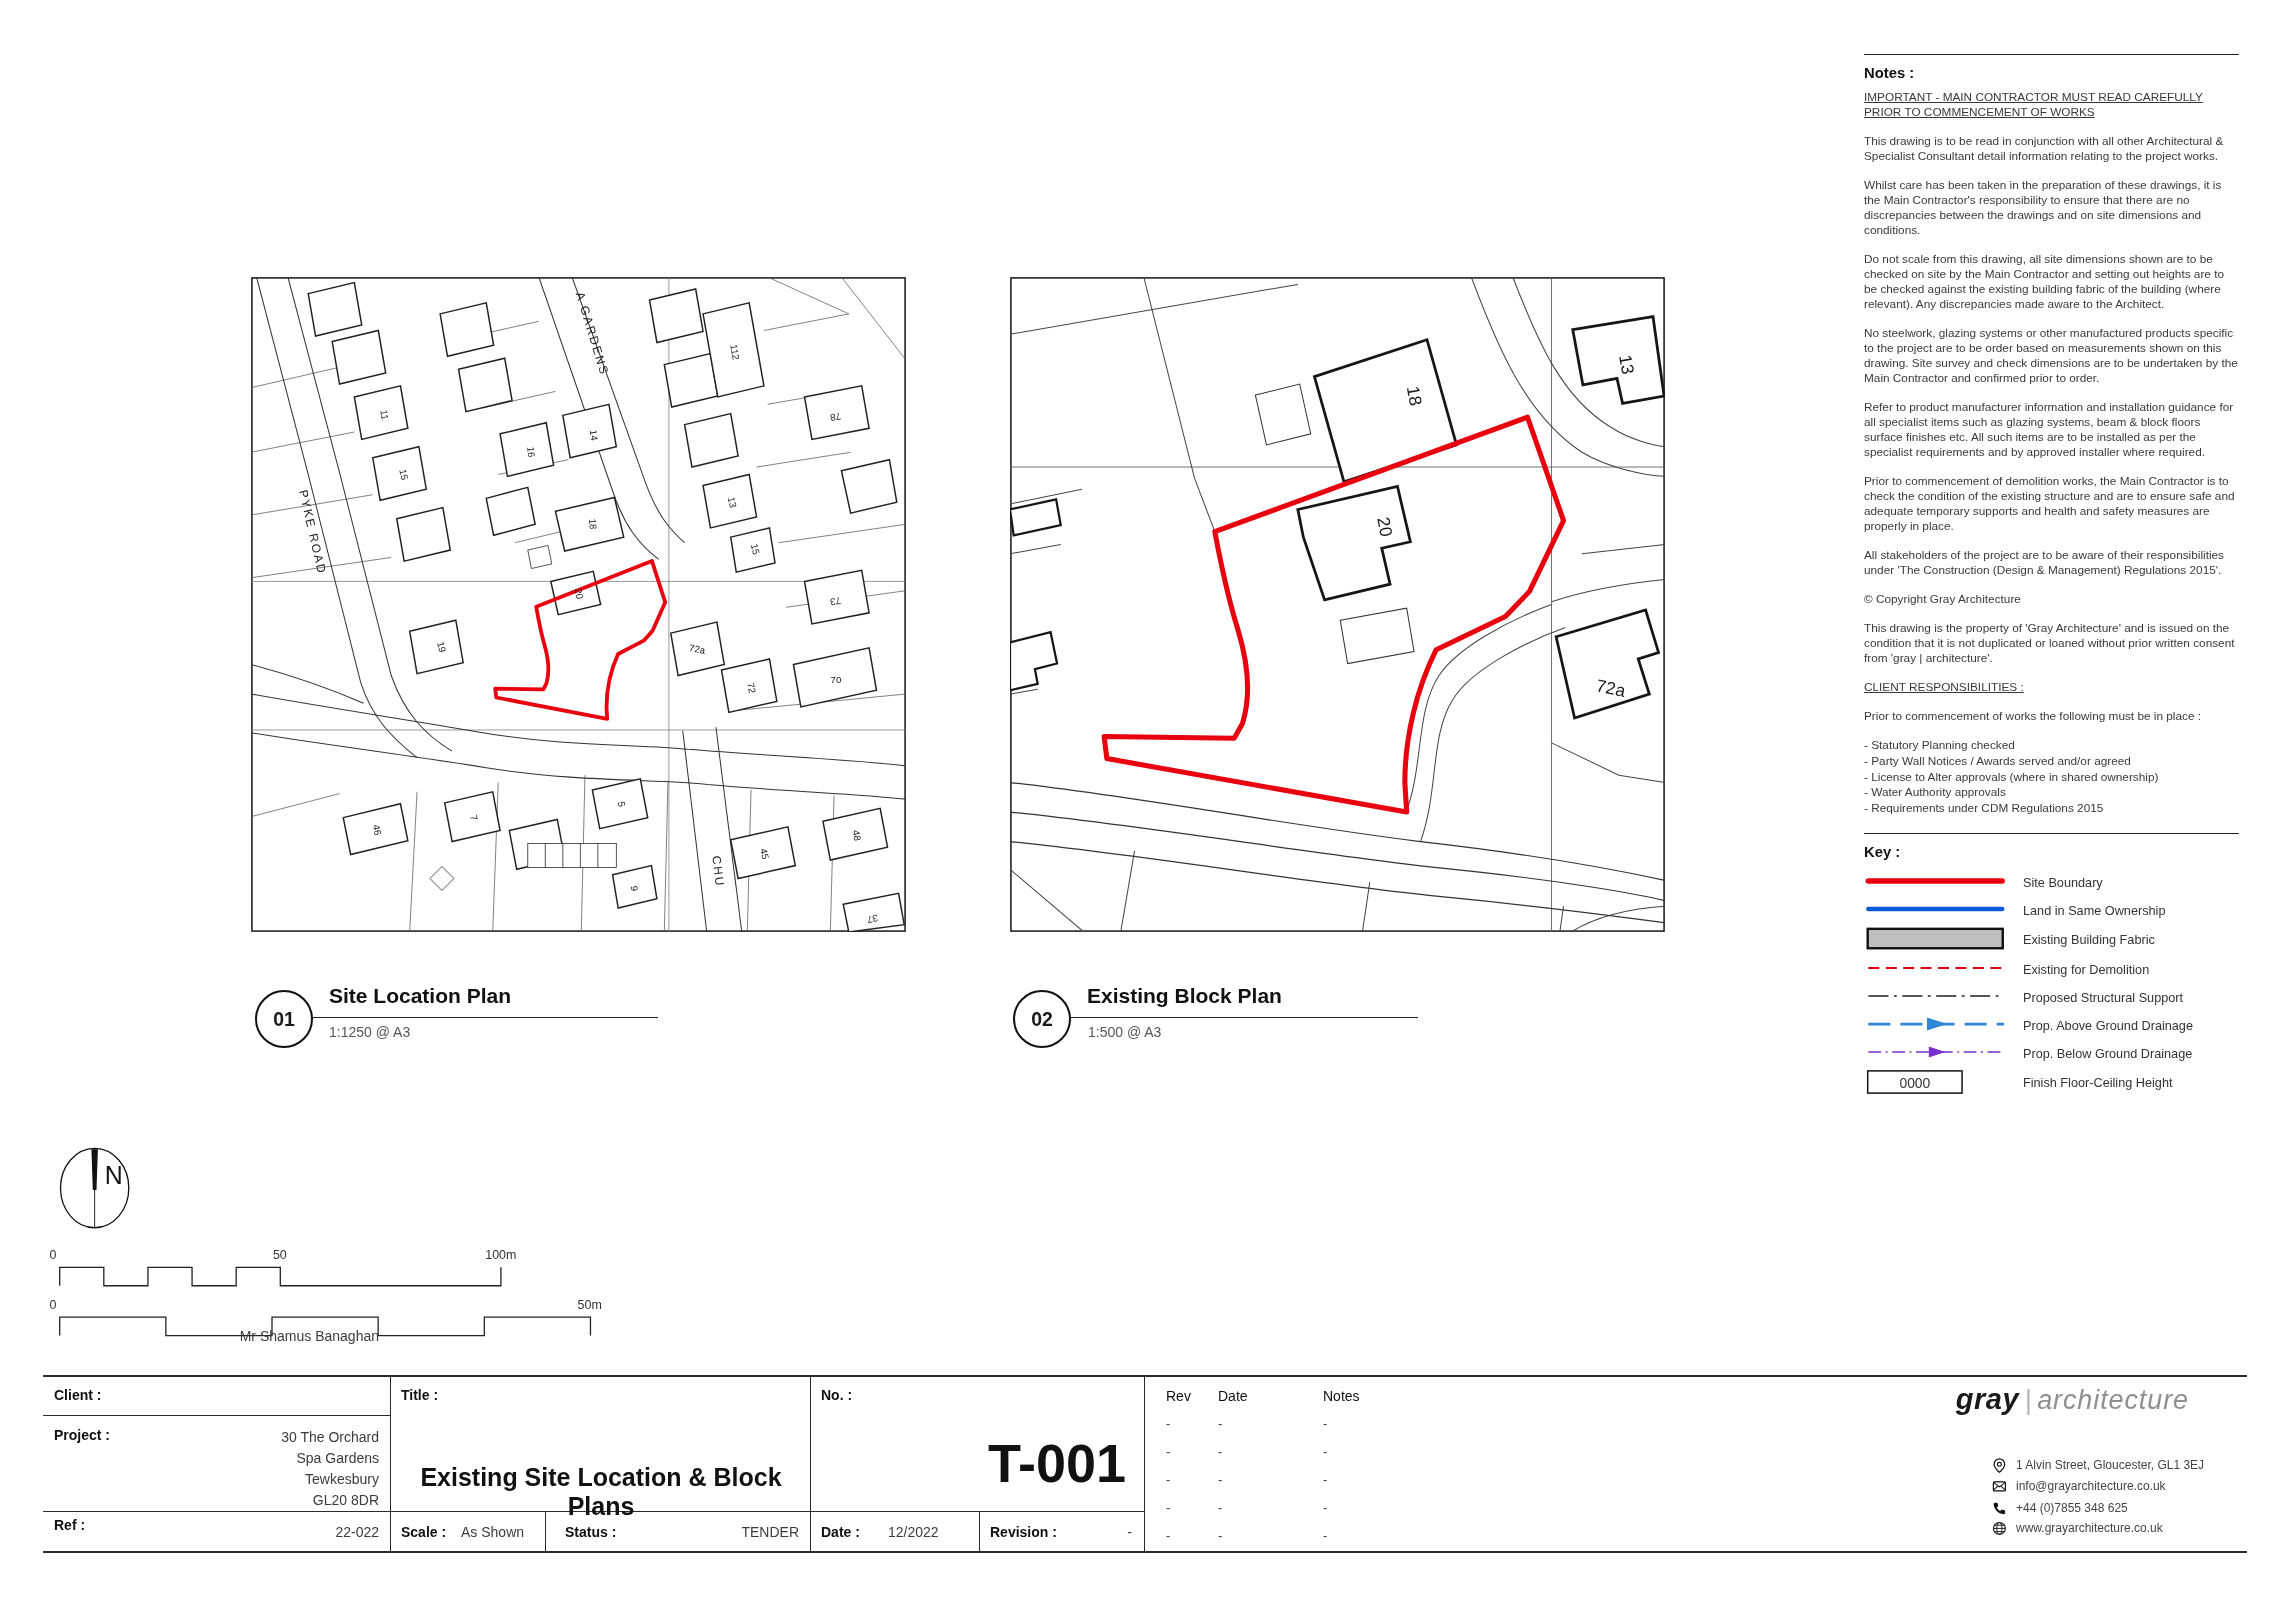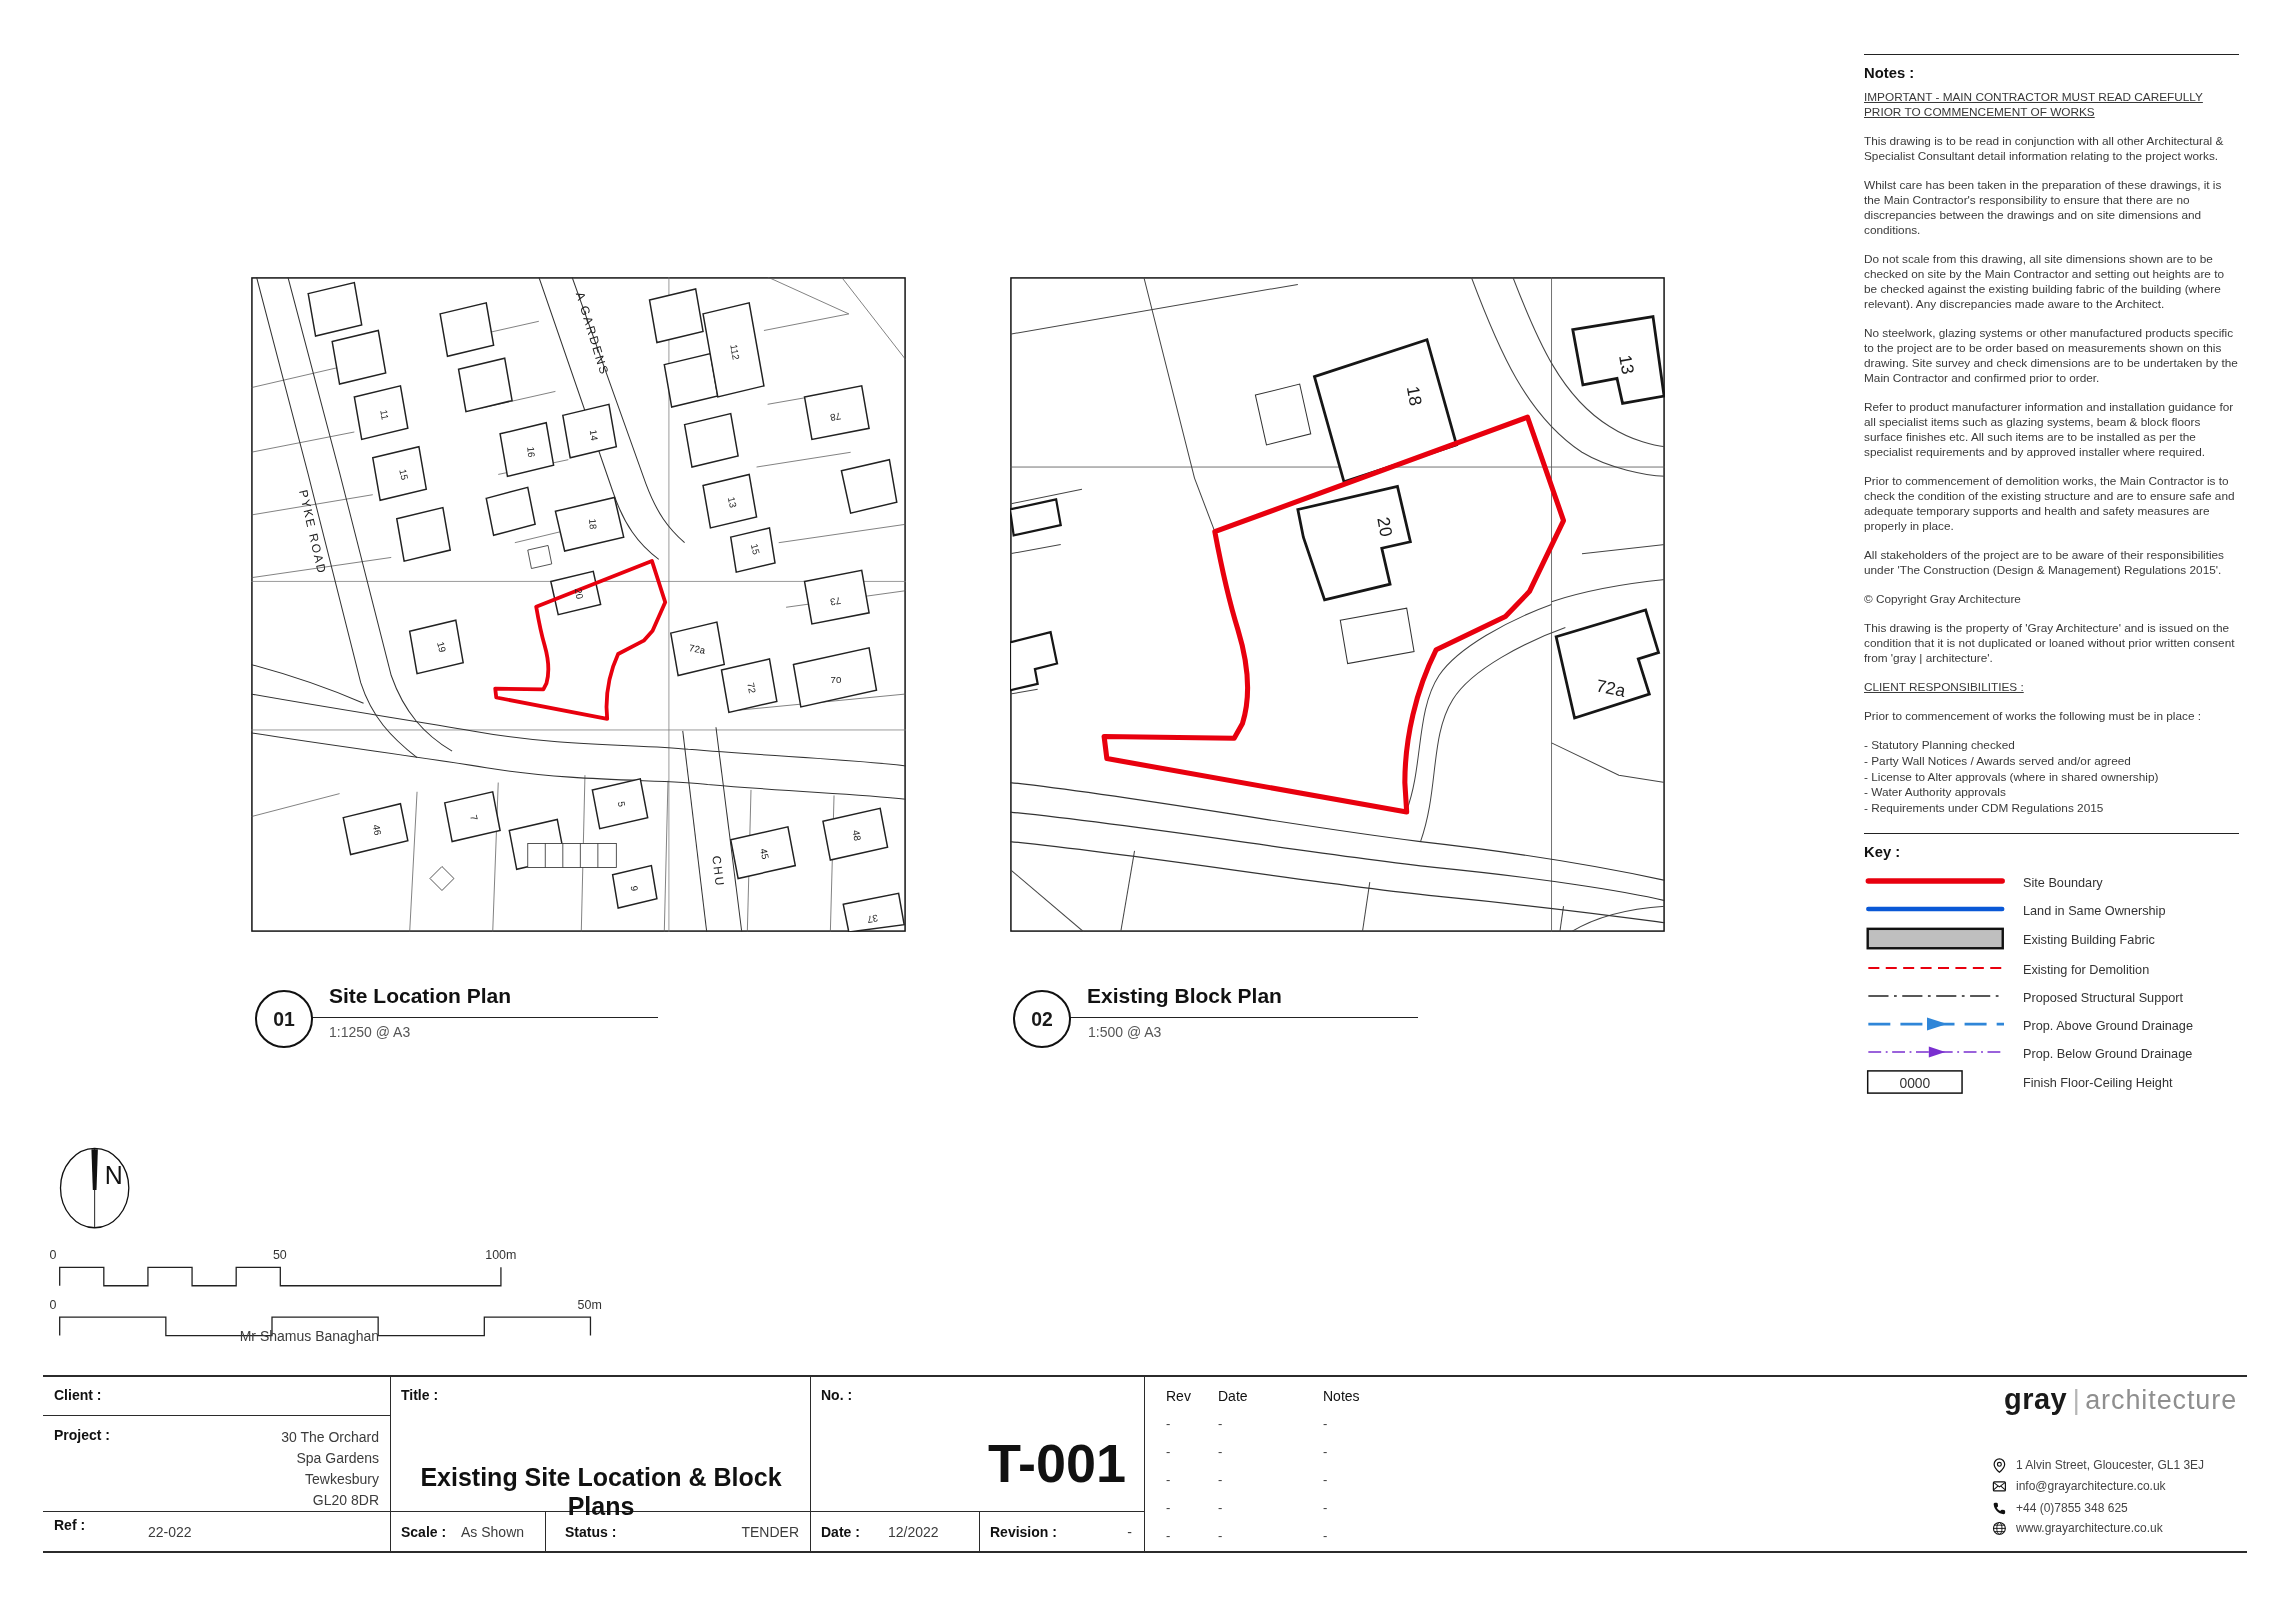--- a/index.html
+++ b/index.html
@@ -28,21 +28,21 @@
   .key-swatch{flex:0 0 159px;width:159px;}
   .key-label{font-size:12.7px;color:#333;}
   
   .tb-label{position:absolute;font-weight:bold;font-size:14px;color:#111;}
   .tb-val{position:absolute;font-size:14px;color:#3c3c3c;}
   .tb-title{position:absolute;font-weight:bold;font-size:25px;color:#111;text-align:center;}
   .tb-no{position:absolute;font-weight:bold;font-size:54px;color:#111;text-align:right;}
   .rev-col{position:absolute;font-size:13px;color:#3c3c3c;line-height:28px;}
   .rev-head{font-weight:normal;font-size:14px;color:#111;}
   
-  .brand{position:absolute;left:1980px;top:1383px;width:281px;text-align:center;white-space:nowrap;}
+  .brand{position:absolute;left:1908px;top:1383px;width:281px;text-align:right;white-space:nowrap;font-style:italic;}
   .brand .b1{font-weight:bold;font-size:29px;color:#1a1a1a;letter-spacing:0.5px;}
   .brand .sep{font-size:27px;color:#b5b5b5;margin:0 5.5px;font-weight:normal;}
   .brand .b2{font-size:27px;color:#8f8f8f;letter-spacing:0.9px;}
   .contact-row{position:absolute;display:flex;align-items:center;gap:9.2px;font-size:12px;color:#444;}
   svg text{font-family:"Liberation Sans",sans-serif;}
   .maplbl{fill:#222;}
 </style>
 </head>
 <body>
 
@@ -379,21 +379,21 @@
   <div class="tb-label" style="left:54px;top:1387px;">Client :</div>
   <div class="tb-val" style="left:148px;top:1328px;width:231px;text-align:right;">Mr Shamus Banaghan</div>
   <div class="tb-label" style="left:54px;top:1427px;">Project :</div>
   <div class="tb-val" style="left:148px;top:1427px;width:231px;text-align:right;line-height:21px;">
     <div>30 The Orchard</div>
     <div>Spa Gardens</div>
     <div>Tewkesbury</div>
     <div>GL20 8DR</div>
   </div>
   <div class="tb-label" style="left:54px;top:1517px;text-align:center;">Ref :</div>
-  <div class="tb-val" style="left:148px;top:1524px;width:231px;">22-022</div>
+  <div class="tb-val" style="left:148px;top:1524px;width:231px;text-align:right;">22-022</div>
 
   <div class="tb-label" style="left:401px;top:1387px;">Title :</div>
   <div class="tb-title" style="left:399px;top:1463px;width:404px;">Existing Site Location &amp; Block Plans</div>
   <div class="tb-label" style="left:401px;top:1524px;">Scale :</div>
   <div class="tb-val" style="left:461px;top:1524px;">As Shown</div>
   <div class="tb-label" style="left:565px;top:1524px;">Status :</div>
   <div class="tb-val" style="left:628px;top:1524px;width:171px;text-align:right;">TENDER</div>
 
   <div class="tb-label" style="left:821px;top:1387px;">No. :</div>
   <div class="tb-no" style="left:858px;top:1432px;width:268px;">T-001</div>

